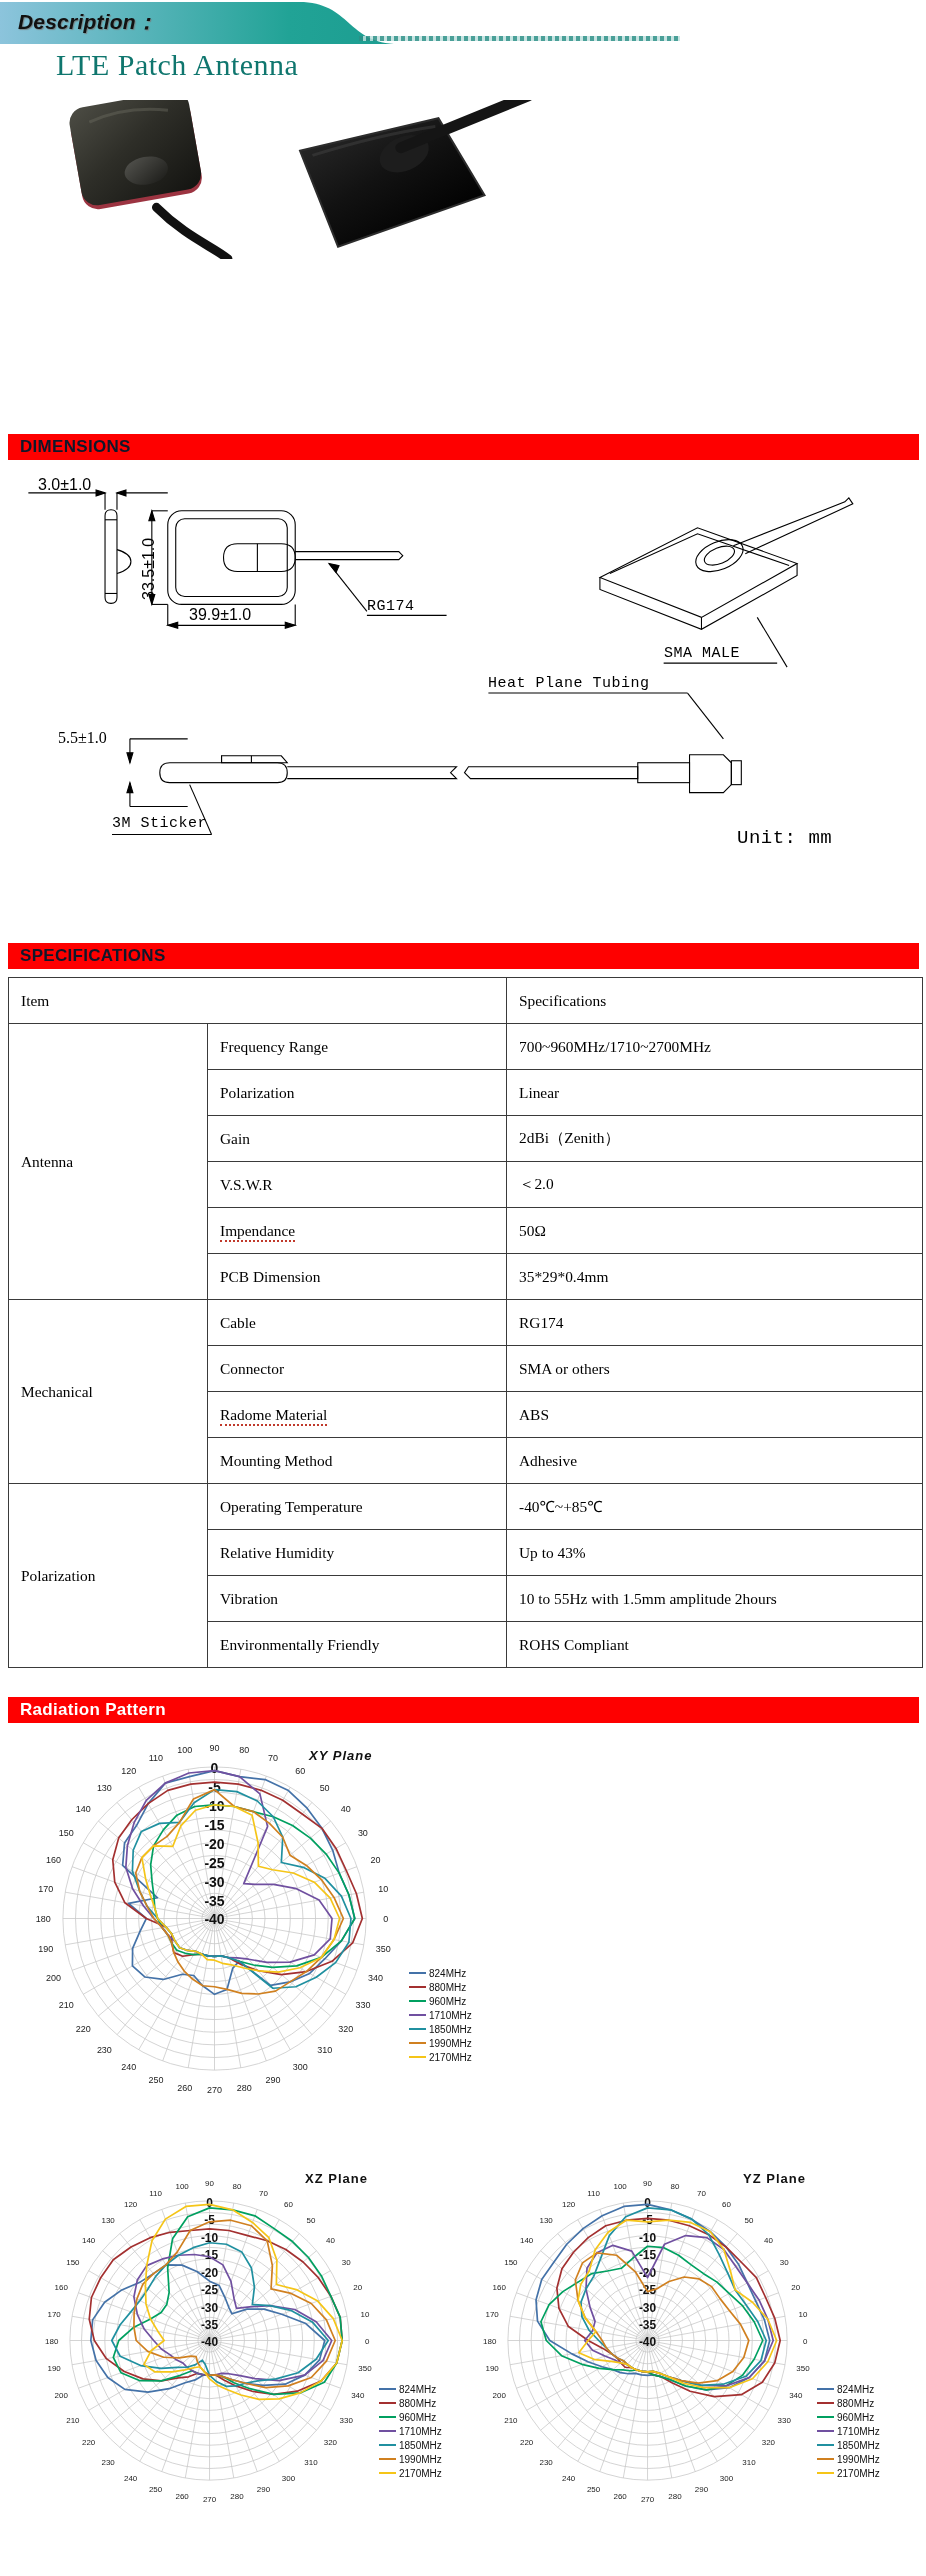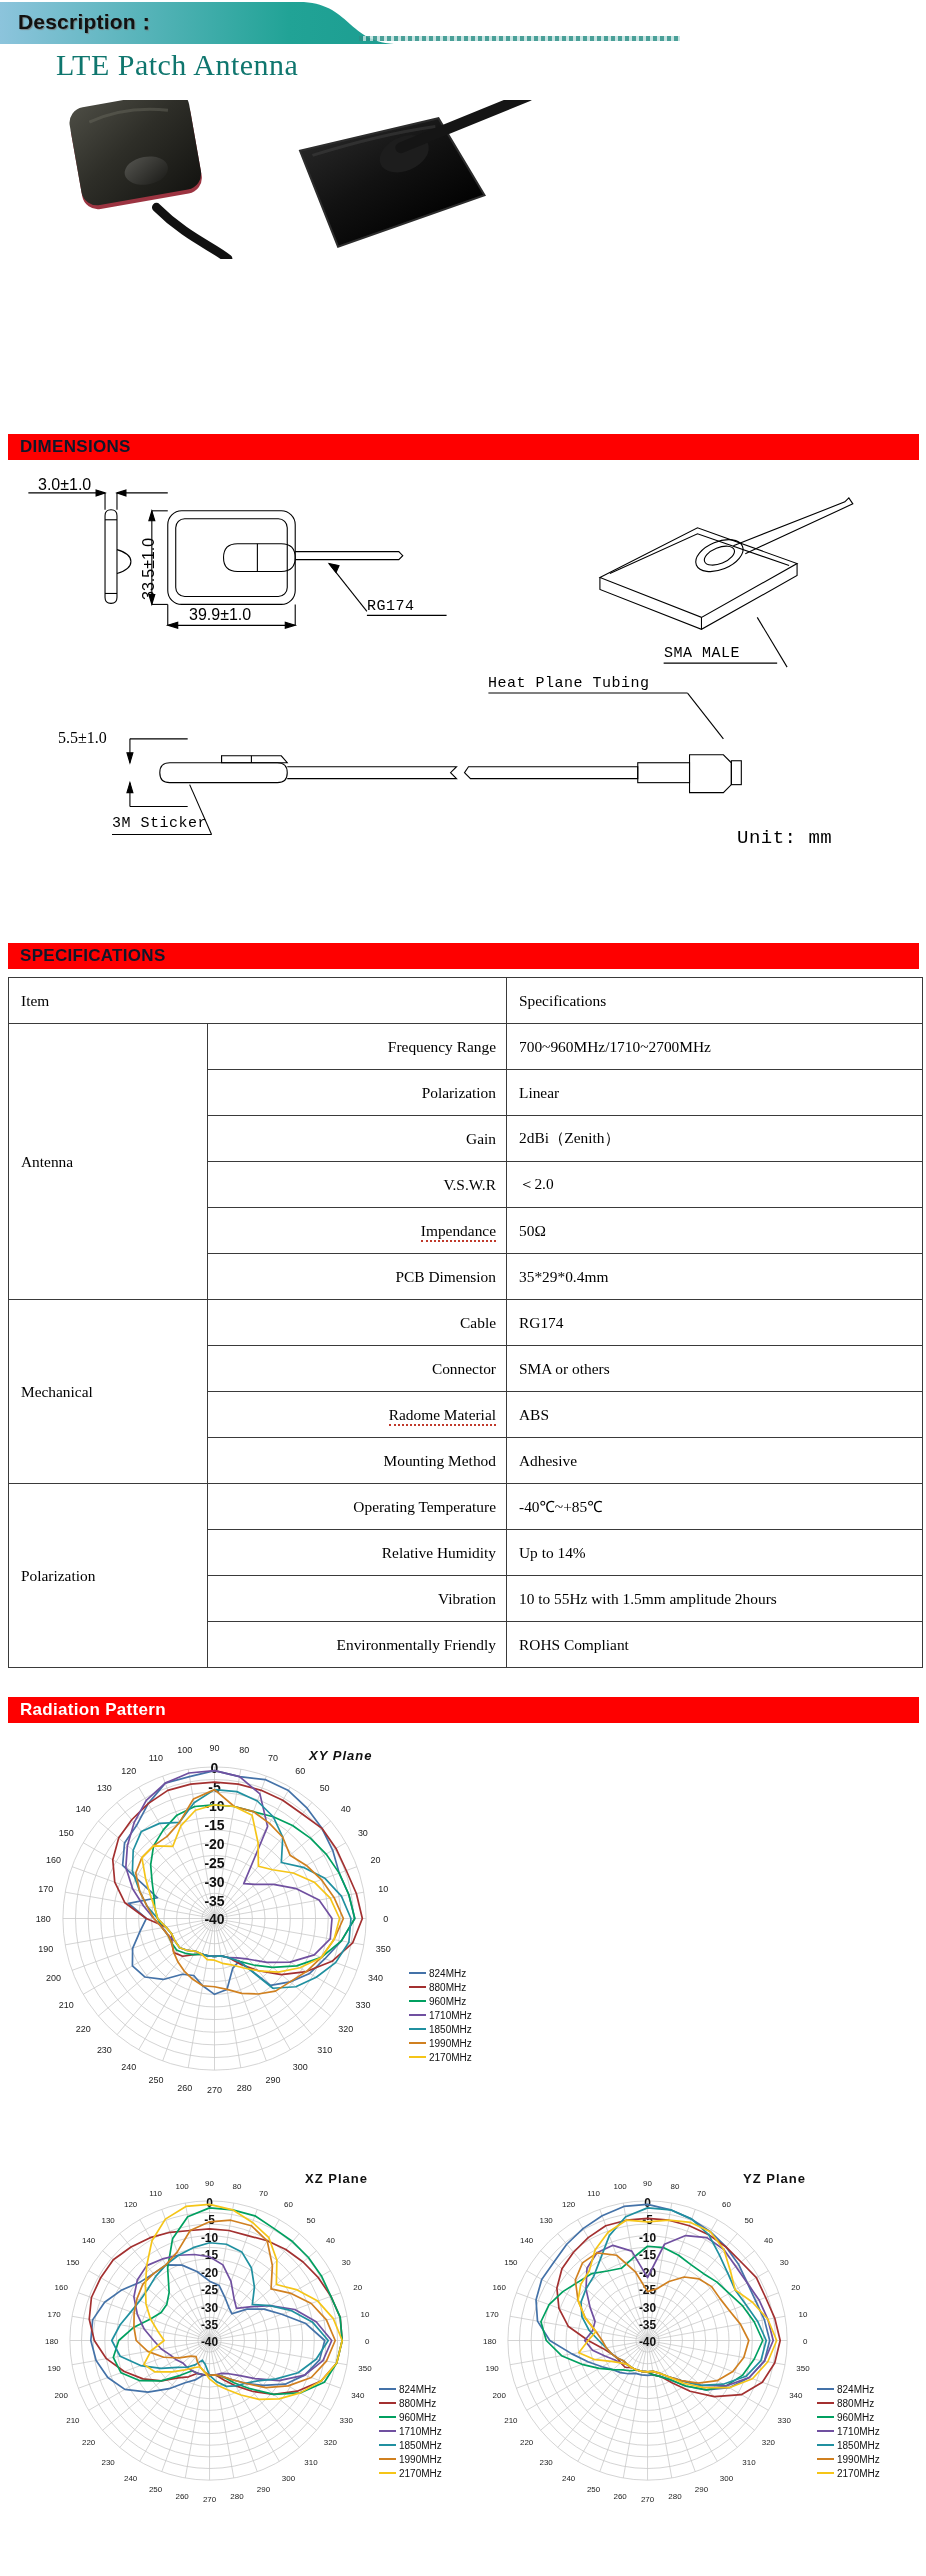--- a/index.html
+++ b/index.html
@@ -8,21 +8,21 @@
     width: 927px; height: 2576px;
     background: #ffffff;
     font-family: "Liberation Serif", serif;
     position: relative;
     overflow: hidden;
   }
 
   
   .desc-banner {
     position: absolute; left: 0; top: 2px;
-    width: 688px; height: 42px;
+    width: 688px; height: 42px; font-style: italic;
   }
   .desc-banner .shape {
     position: absolute; left: 0; top: 0; width: 100%; height: 100%;
   }
   .desc-banner .label {
     position: absolute; left: 18px; top: 6px;
     font-family: "Liberation Sans", sans-serif;
     font-size: 21px; font-weight: bold; color: #111;
     text-shadow: 1px 1px 1px rgba(120,120,120,.8);
     letter-spacing: 0.2px;
@@ -82,21 +82,21 @@
     font-family: "Liberation Serif", serif;
     font-size: 15.4px; color: #000;
   }
   .spec-table td {
     border: 1px solid #3a3a3a;
     padding: 8px 10px 8px 12px;
     vertical-align: middle;
     height: 46px;
   }
   .spec-table td.group { width: 199px; }
-  .spec-table td.item  { width: 299px; text-align: right; }
+  .spec-table td.item  { width: 299px; }
   .spec-table td.value { }
   .spell { border-bottom: 2px dotted #c0392b; padding-bottom: 1px; }
 
   
   .chart-wrap { position: absolute; }
   #chart-xy { left: 10px;  top: 1724px; width: 558px; height: 399px; }
   #chart-xz { left: 28px;  top: 2133px; width: 448px; height: 429px; }
   #chart-yz { left: 466px; top: 2133px; width: 448px; height: 429px; }
 
   .plot-title {
@@ -307,21 +307,21 @@
         <td class="item">Mounting Method</td>
         <td class="value">Adhesive</td>
       </tr>
       <tr>
         <td class="group" rowspan="4">Polarization</td>
         <td class="item">Operating Temperature</td>
         <td class="value">-40℃~+85℃</td>
       </tr>
       <tr>
         <td class="item">Relative Humidity</td>
-        <td class="value">Up to 14%</td>
+        <td class="value">Up to 43%</td>
       </tr>
       <tr>
         <td class="item">Vibration</td>
         <td class="value">10 to 55Hz with 1.5mm amplitude 2hours</td>
       </tr>
       <tr>
         <td class="item">Environmentally Friendly</td>
         <td class="value">ROHS Compliant</td>
       </tr>
     </tbody>

